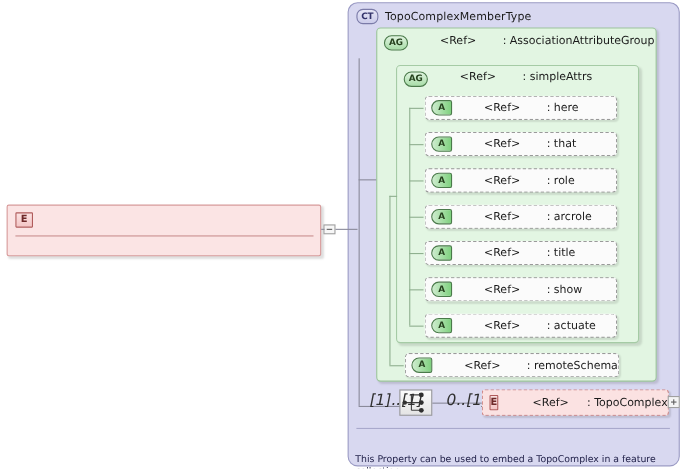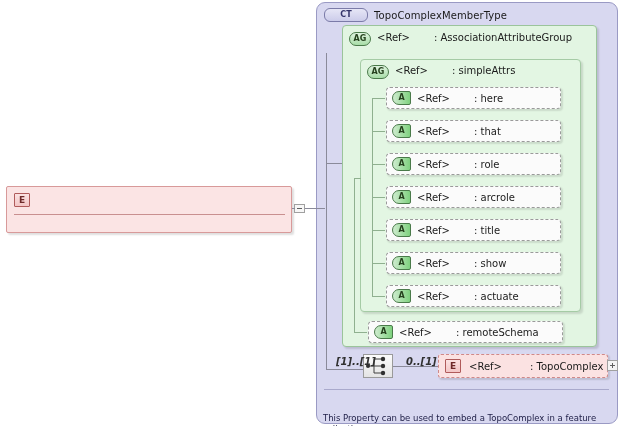--- a/index.html
+++ b/index.html
@@ -57,21 +57,21 @@
   .badge-ag {
     width: 22px; height: 14px;
     border: 1px solid #4a7a4a;
     background: linear-gradient(to bottom, #dff3df, #a8dda8);
     border-radius: 7px;
     color: #27421f;
     font-size: 8px;
   }
   
   .badge-ct {
-    width: 44px; height: 14px;
+    width: 20px; height: 14px;
     border: 1px solid #7b7ba8;
     background: linear-gradient(to bottom, #e6e6f6, #ccccea);
     border-radius: 6px;
     color: #33336a;
     font-size: 8px;
   }
 
   
   .ct-container {
     position: absolute;
@@ -125,21 +125,21 @@
     left: 17px; top: 33px;
     width: 221px; height: 253px;
     box-sizing: border-box;
     border: 1px solid #a5cba5;
     border-radius: 4px;
     background: #e3f6e3;
     box-shadow: 2px 2px 2px rgba(0,0,0,0.12);
   }
   .ag-inner > .ag-head { left: 6px; top: 5px; }
 
-  .ref-label { color: #1a1a1a; }
+  .ref-label { color: #1a1a1a; margin-left: 23px; }
   .type-label { color: #1a1a1a; }
   .sp-gap { display: inline-block; width: 12px; }
 
   
   .attr-row {
     position: absolute;
     box-sizing: border-box;
     height: 22px;
     border: 1px dashed #9a9a9a;
     border-radius: 4px;
@@ -245,23 +245,23 @@
     left: 363px; top: 354px;
     width: 30px; height: 24px;
     box-sizing: border-box;
     border: 1px solid #9a9a9a;
     background: linear-gradient(to bottom, #fcfcfc, #e4e4e4);
   }
 
   
   .card {
     position: absolute;
-    font-size: 10px;
+    font-size: 14px;
     font-style: italic;
-    font-weight: bold;
+    font-weight: normal;
     color: #303030;
     white-space: nowrap;
   }
 
   
   .doc-sep {
     position: absolute;
     left: 323px; top: 388px;
     width: 285px; height: 0;
     border-top: 1px solid #a9a9cc;

